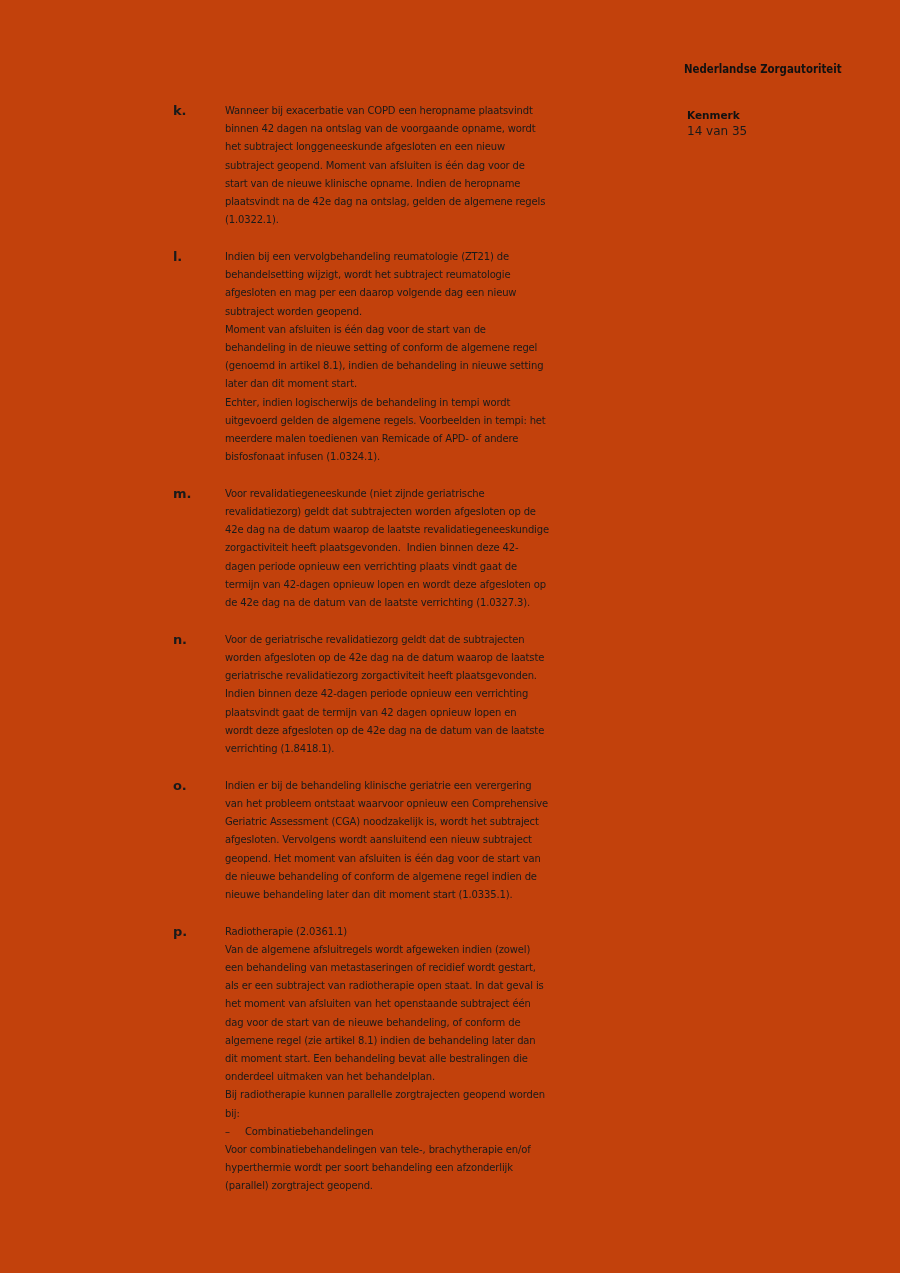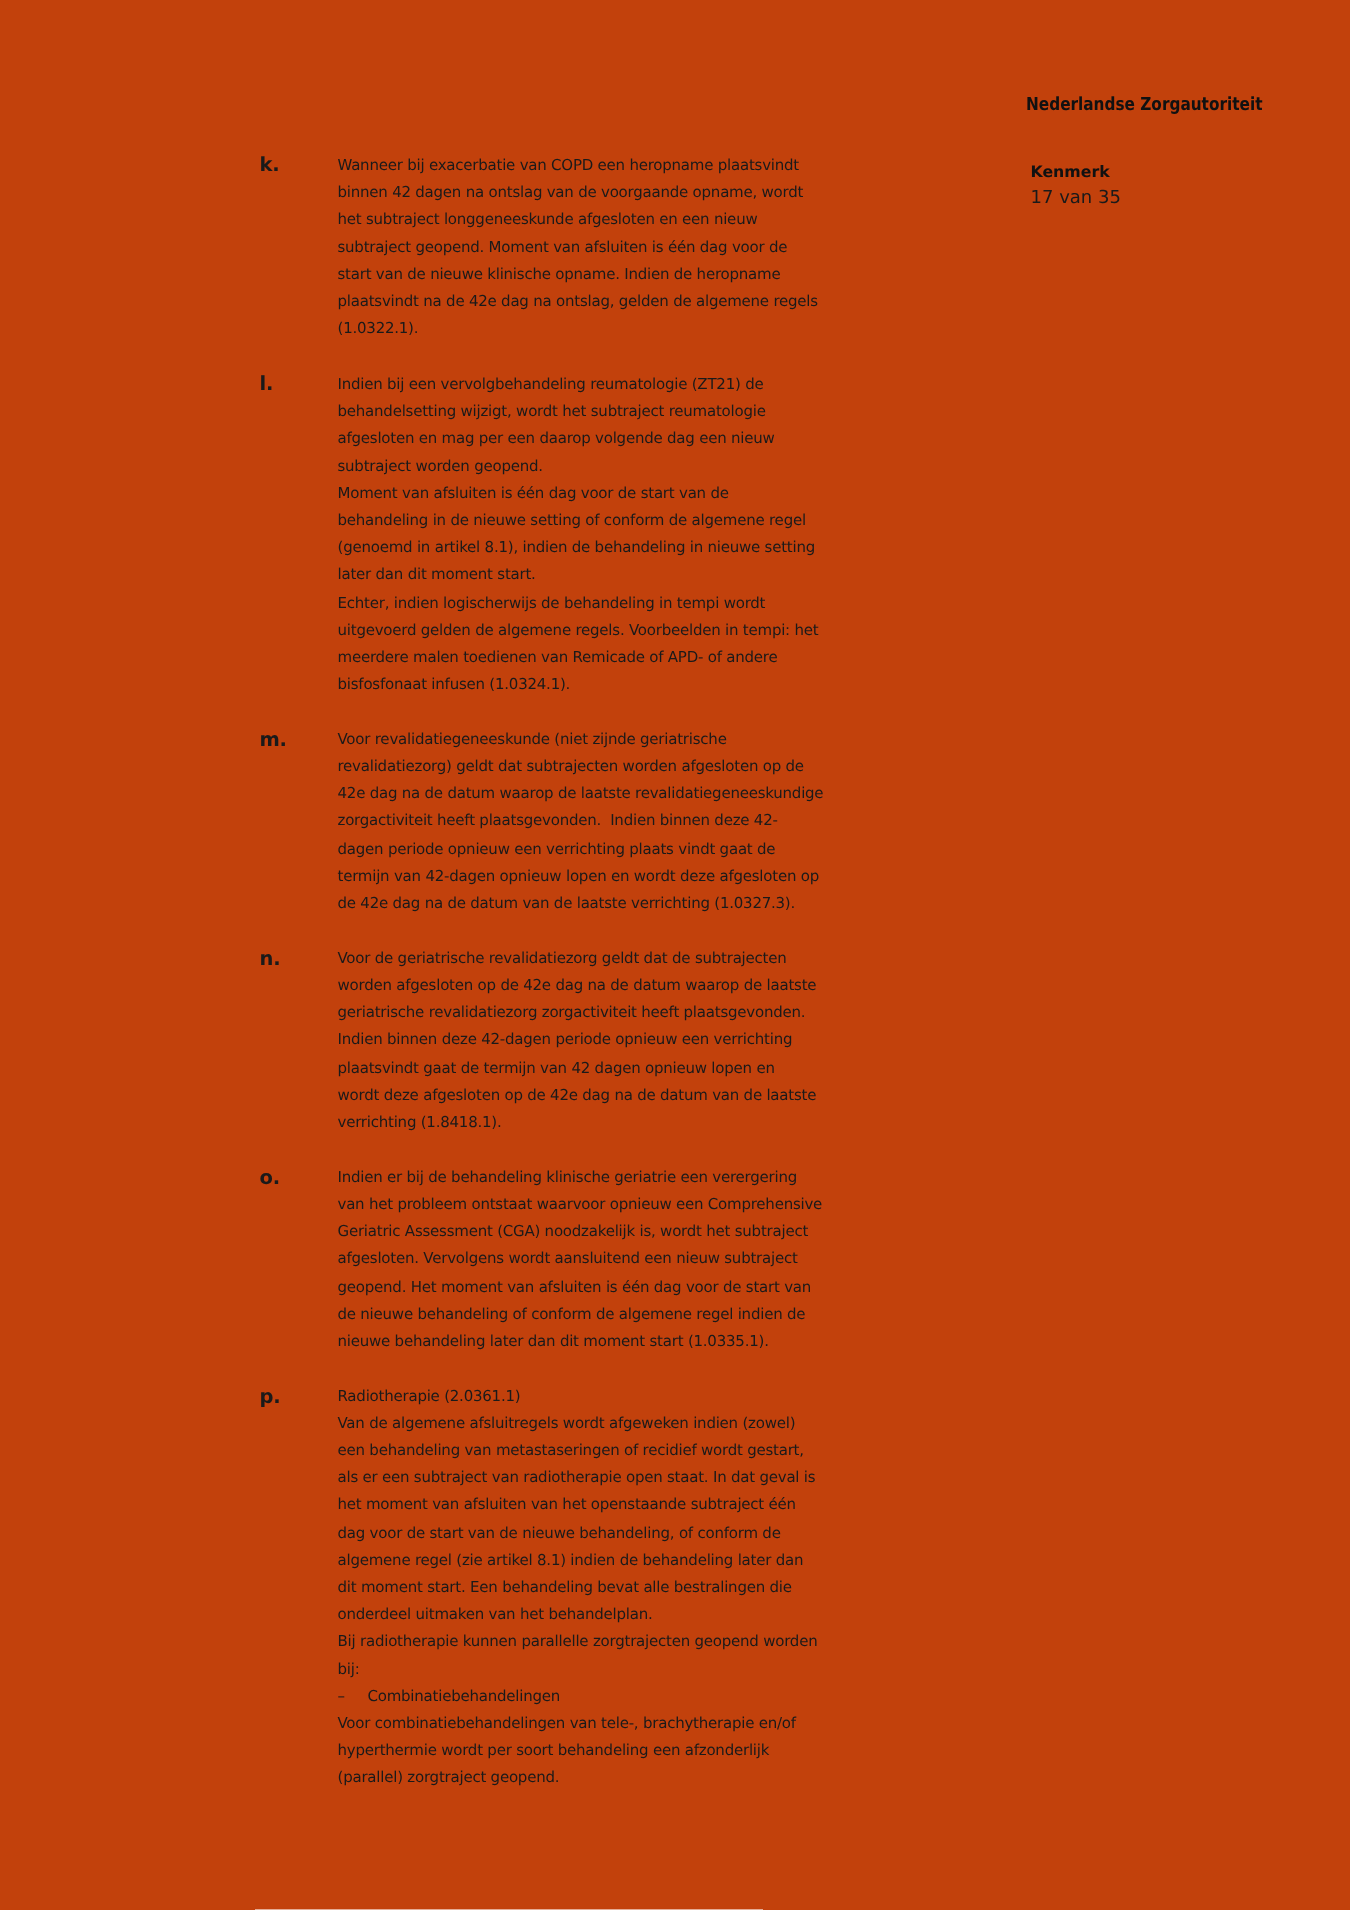--- a/index.html
+++ b/index.html
@@ -76,21 +76,21 @@
 </head>
 <body>
 
 <div class="page">
 
   <div class="org-name">Nederlandse Zorgautoriteit</div>
 
   <div class="meta">
     <div class="meta-group">
       <div class="meta-label">Kenmerk</div>
-      <div class="meta-value">17 van 35</div>
+      <div class="meta-value">14 van 35</div>
     </div>
   </div>
 
   <div class="content">
 
     <div class="item">
       <div class="item-letter">k.</div>
       <div class="item-text">Wanneer bij exacerbatie van COPD een heropname plaatsvindt
 binnen 42 dagen na ontslag van de voorgaande opname, wordt
 het subtraject longgeneeskunde afgesloten en een nieuw

